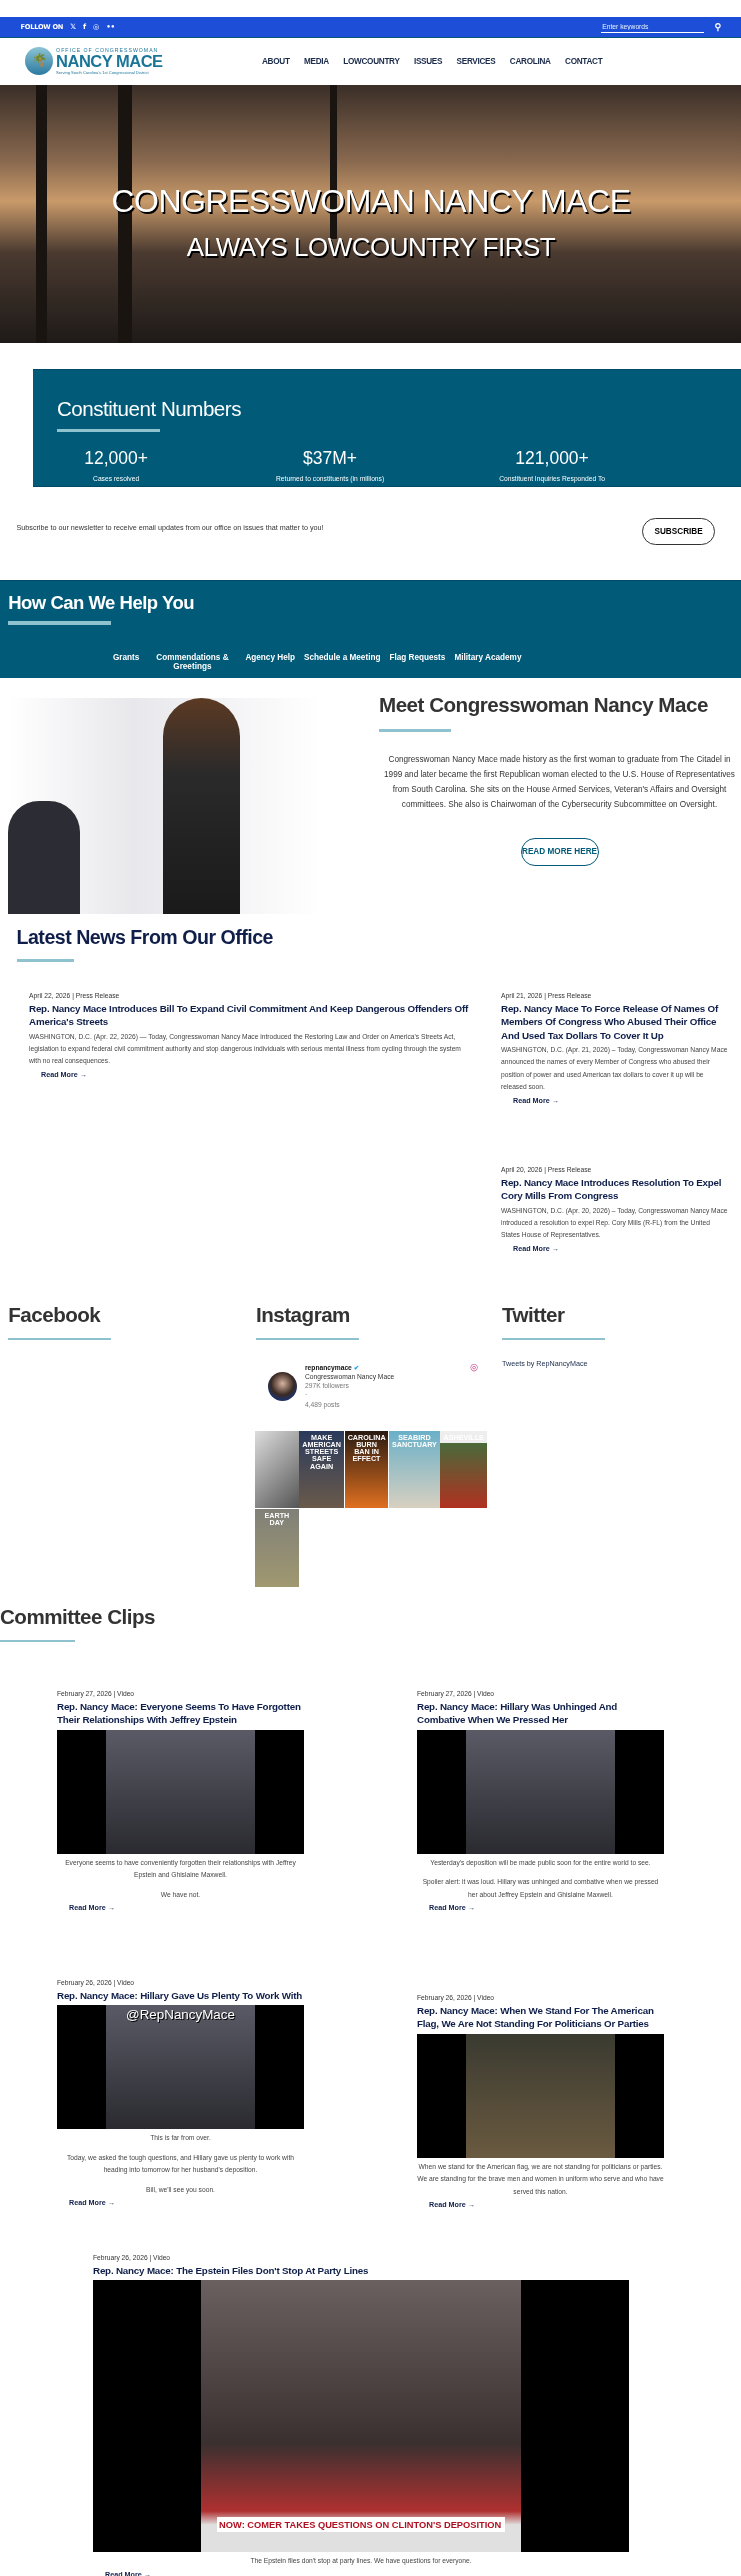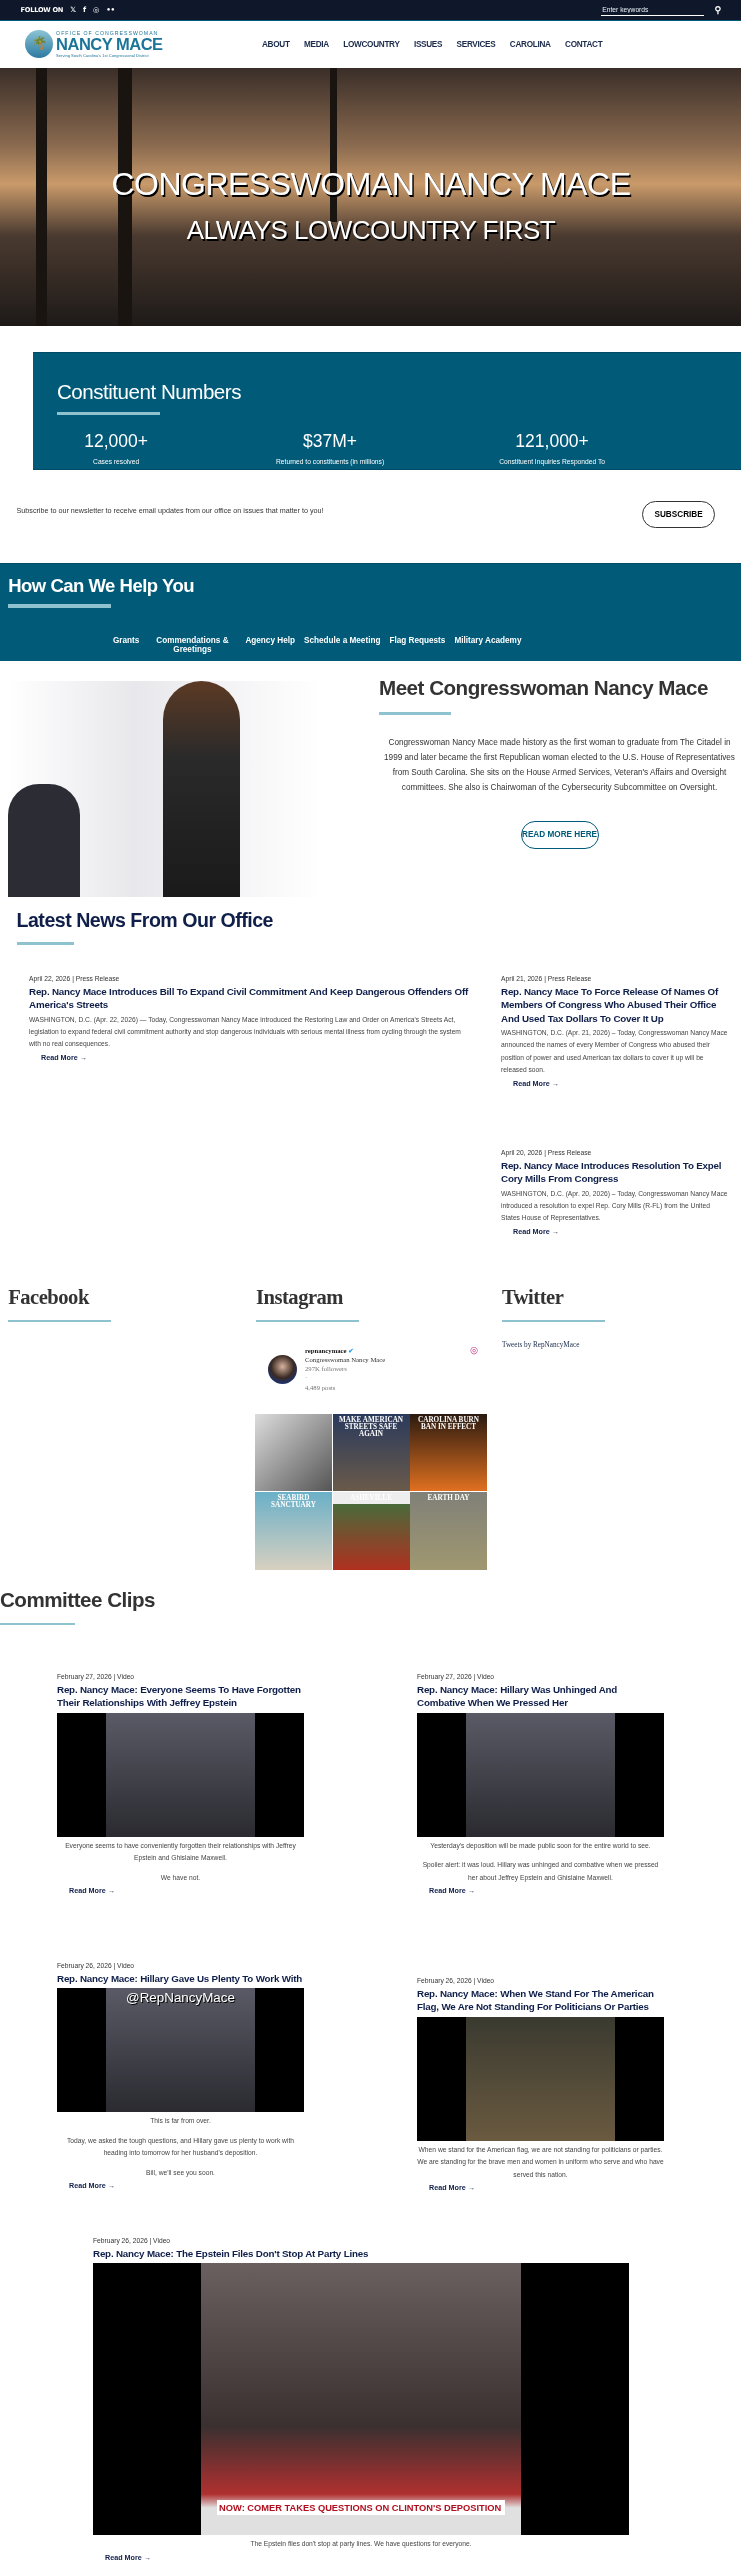--- a/index.html
+++ b/index.html
@@ -1,17 +1,17 @@
 <!DOCTYPE html>
 <html style="font-size:8.2px"><head>
 <meta charset="utf-8">
 <style>
   * { box-sizing: border-box; margin: 0; padding: 0; }
   body { width: 742px; height: 2870px; font-family: "Liberation Sans", sans-serif; color: #333; background: #fff; position: relative; overflow: hidden; }
-  .topbar { height: 20.6px; background: #0f172a; display: flex; align-items: center; justify-content: space-between; padding: 0 20.6px; border-bottom: 1.5px solid #005a78; }
+  .topbar { height: 20.6px; background: #1d4ed8; display: flex; align-items: center; justify-content: space-between; padding: 0 20.6px; border-bottom: 1.5px solid #005a78; margin-top: 17px; }
   .follow { display: flex; align-items: center; gap: 7.2px; color: #fff; font-weight: bold; font-size: 6.7px; font-family: "DejaVu Sans", sans-serif; letter-spacing: -0.3px; }
   .follow .ico { color: #fff; font-size: 7.2px; }
   .search { display: flex; align-items: center; gap: 10.3px; }
   .search input { background: transparent; border: none; border-bottom: 0.5px solid #fff; color: #fff; width: 103px; font-size: 6.7px; padding: 2.1px 1px; outline: none; }
   .search input::placeholder { color: #e8f3f7; }
   .search .mag { color: #fff; font-size: 9.3px; font-weight: bold; }
   .header { height: 47px; display: flex; align-items: center; padding: 12px 25px; }
   .logo { display: flex; align-items: center; gap: 3.1px; width: 175px; }
   .logo-circle { width: 28px; height: 28px; border-radius: 50%; background: linear-gradient(180deg,#8cc4d4,#2c7aa0); position: relative; }
   .logo-circle:after { content: "🌴"; position: absolute; left: 7.2px; top: 5.2px; font-size: 12.4px; }
@@ -50,29 +50,29 @@
   .meet-text p { text-align: center; font-size: 8.2px; line-height: 15px; margin-top: 19.6px; color: #333; }
   .meet-text .rm { display: block; margin: 26px auto 0; width: 78px; border: 1px solid #005a78; border-radius: 15.5px; padding: 8.8px 0; text-align: center; color: #005a78; font-weight: bold; font-size: 8.2px; }
   .news { padding: 11.3px 16.5px; position: relative; height: 381px; }
   .news h2 { font-size: 19.6px; color: #0f1f4a; font-weight: bold; letter-spacing: -0.5px; }
   .news .bar { width: 57px; height: 2.6px; margin-top: 10.3px; }
   .article { position: absolute; }
   .meta { font-size: 6.7px; color: #333; }
   .atitle { font-size: 9.8px; color: #0f1f4a; font-weight: bold; line-height: 13.4px; margin-top: 3.1px; letter-spacing: -0.2px; }
   .abody { font-size: 6.7px; line-height: 12.4px; color: #444; margin-top: 2.1px; }
   .readmore { font-size: 7.2px; font-weight: bold; color: #0f1f4a; margin-top: 2.1px; display: inline-block; margin-left: 12px; }
-  .social { height: 309px; position: relative; font-family: Liberation Serif, serif; }
+  .social { height: 309px; position: relative; }
   .social h2 { font-size: 20.6px; color: #333; font-weight: bold; letter-spacing: -0.5px; }
   .social .bar { height: 2.6px; margin-top: 10.3px; }
   .ig-head { position: absolute; left: 268px; top: 67px; }
   .ig-avatar { position: absolute; left: 0; top: 9.3px; width: 29px; height: 29px; border-radius: 50%; background: radial-gradient(circle at 50% 40%,#d8b3a0 0,#3a2a22 50%,#203060 70%); }
   .ig-info { position: absolute; left: 37px; top: 0; font-size: 6.7px; line-height: 9.3px; white-space: nowrap; }
   .ig-info .u { font-weight: bold; color: #111; }
   .ig-info .f { color: #777; }
-  .ig-grid { position: absolute; left: 255px; top: 135px; width: 232px; height: 156px; display: grid; grid-template-columns: repeat(3,1fr); grid-template-rows: repeat(2,1fr); gap: 0.5px; }
+  .ig-grid { position: absolute; left: 255px; top: 135px; width: 232px; height: 156px; display: grid; grid-template-columns: repeat(5,1fr); grid-template-rows: repeat(2,1fr); gap: 0.5px; }
   .ig-grid div { color: #fff; font-weight: bold; font-size: 7.2px; padding: 3.1px; text-align: center; line-height: 7.2px; }
   .clips { position: relative; height: 1030px; }
   .clips h2 { font-size: 20.6px; color: #333; font-weight: bold; letter-spacing: -0.5px; }
   .clips .bar { height: 2.6px; margin-top: 11.3px; width: 75px; }
   .clip { position: absolute; }
   .clip .meta { font-size: 6.7px; }
   .clip .atitle { font-size: 9.8px; }
   .video { background: #000; position: relative; margin-top: 3.1px; }
   .video .frame { position: absolute; top: 0; bottom: 0; background: linear-gradient(180deg,#5a5a66,#2a2a30); }
   .clip .desc { text-align: center; font-size: 6.7px; line-height: 12.4px; color: #444; margin-top: 3.1px; }

